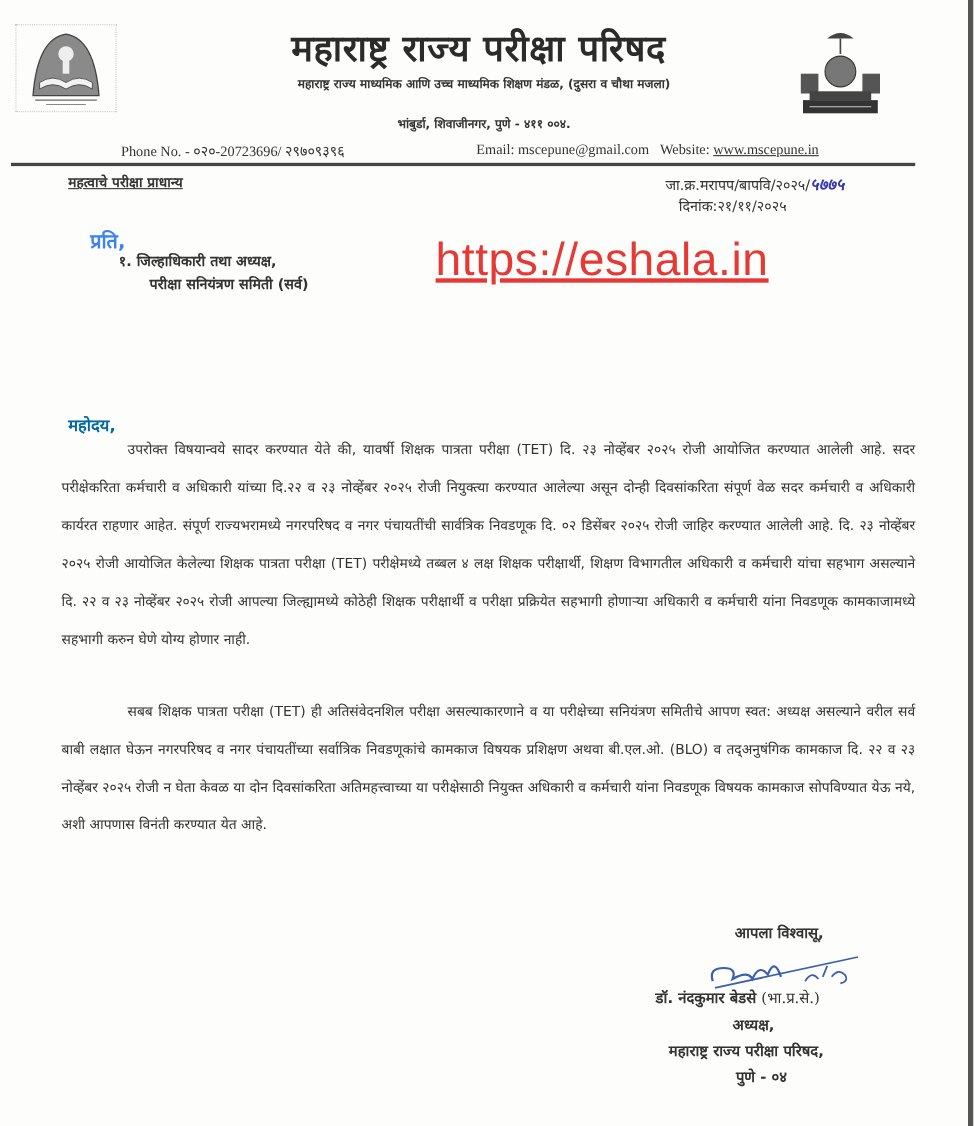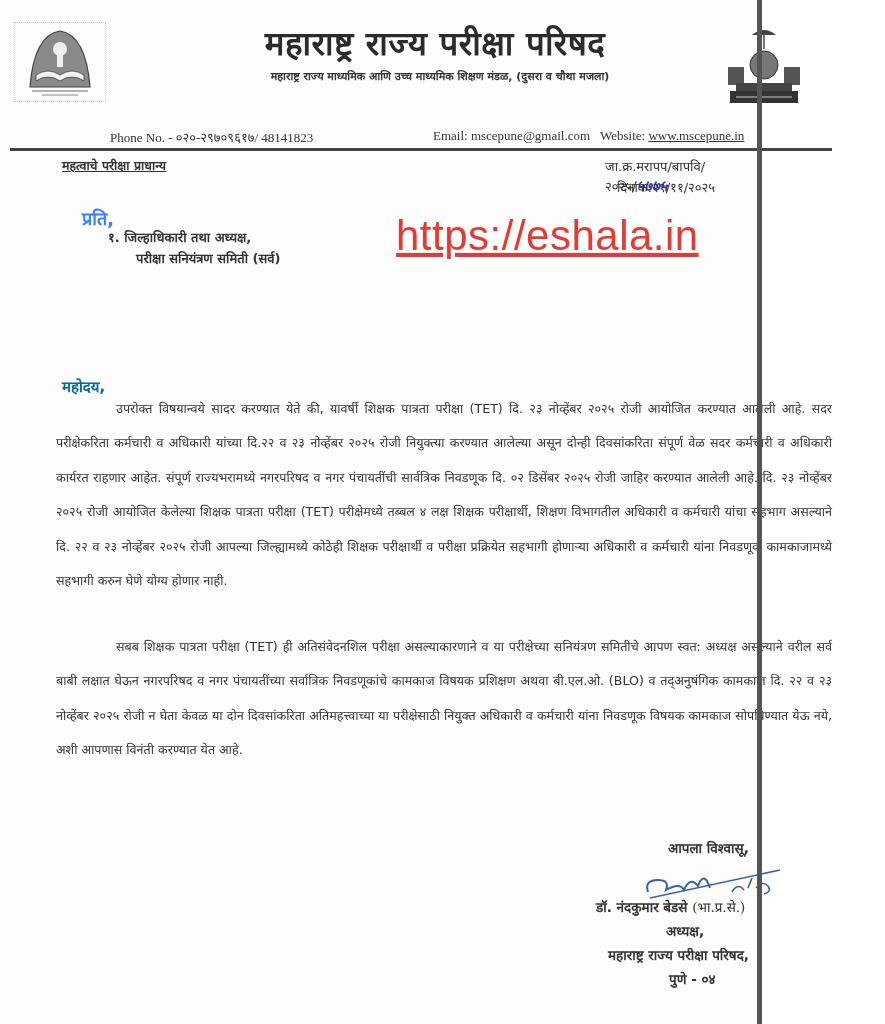--- a/index.html
+++ b/index.html
@@ -1,19 +1,19 @@
 <!DOCTYPE html>
 <html><head>
 <meta charset="utf-8">
 <style>
   * { box-sizing: border-box; margin: 0; padding: 0; }
   html, body { width: 885px; height: 1024px; overflow: hidden; background: #ffffff; }
   body { position: relative; font-family: "DejaVu Serif", "Liberation Serif", serif; color: #2a2a2a; }
 
-  .page { position: absolute; left: 0; top: 0; width: 762px; height: 1024px; background: #fdfdfc; }
+  .page { position: absolute; left: 0; top: 0; width: 885px; height: 1024px; background: #fdfdfc; }
   .right-edge { position: absolute; right: 0; top: 0; width: 5px; height: 1024px; background: #555; }
 
   
   .logo-left { position: absolute; left: 14px; top: 22px; width: 92px; height: 80px; border: 1px dotted #ccc; display:flex; align-items:center; justify-content:center; }
   .logo-left svg { width: 80px; height: 74px; }
   .logo-right { position: absolute; left: 722px; top: 25px; width: 84px; height: 82px; display:flex; align-items:center; justify-content:center; }
   .logo-right svg { width: 84px; height: 82px; }
 
   .org-title { position: absolute; left: 150px; top: 22px; width: 570px; text-align: center; font-family: "DejaVu Sans", sans-serif; font-weight: bold; font-size: 33px; color: #2b2b2b; letter-spacing: 0.5px; line-height: 44px; }
   .addr { position: absolute; left: 140px; width: 600px; text-align: center; font-family: "DejaVu Sans", sans-serif; font-size: 11px; font-weight: bold; color: #333; line-height: 17px; }
@@ -74,35 +74,36 @@
       <circle cx="40" cy="24" r="7" fill="#eee"></circle>
       <rect x="37" y="26" width="6" height="16" fill="#eee"></rect>
       <path d="M16 50 Q28 42 40 50 Q52 42 64 50 L64 56 Q52 48 40 56 Q28 48 16 56 Z" fill="#f2f2f2" stroke="#444" stroke-width="0.8"></path>
       <line x1="12" y1="66" x2="68" y2="66" stroke="#666" stroke-width="1"></line>
       <line x1="22" y1="70" x2="58" y2="70" stroke="#888" stroke-width="1"></line>
     </svg>
   </div>
 
   <div class="org-title">महाराष्ट्र राज्य परीक्षा परिषद</div>
   <div class="addr addr1">महाराष्ट्र राज्य माध्यमिक आणि उच्च माध्यमिक शिक्षण मंडळ, (दुसरा व चौथा मजला)</div>
+  <div class="addr addr3">भांबुर्डा, शिवाजीनगर, पुणे - ४११ ००४.</div>
 
   <div class="logo-right">
     <svg viewBox="0 0 84 82">
       <path d="M30 10 Q42 0 54 10 Z" fill="#444"></path>
       <line x1="42" y1="10" x2="42" y2="24" stroke="#444" stroke-width="1.5"></line>
       <circle cx="42" cy="40" r="14" fill="#777" stroke="#333" stroke-width="1"></circle>
       <rect x="6" y="42" width="16" height="18" fill="#555"></rect>
       <rect x="62" y="42" width="16" height="18" fill="#555"></rect>
       <rect x="14" y="58" width="56" height="8" fill="#444"></rect>
       <rect x="8" y="66" width="68" height="12" fill="#333"></rect>
       <line x1="14" y1="72" x2="70" y2="72" stroke="#ccc" stroke-width="1"></line>
     </svg>
   </div>
 
-  <div class="contact-row contact-phone">Phone No. - ०२०-२९७०९६१७/ 48141823</div>
+  <div class="contact-row contact-phone">Phone No. - ०२०-20723696/ २९७०९३९६</div>
   <div class="contact-row contact-email">Email: mscepune@gmail.com</div>
   <div class="contact-row contact-web">
     <span>Website: </span><span class="link">www.mscepune.in</span>
   </div>
 
   <div class="rule"></div>
 
   <div class="priority">महत्वाचे परीक्षा प्राधान्य</div>
   <div class="ref-no">
     <span>जा.क्र.मरापप/बापवि/२०२५/</span><span class="hand">५७७५</span>

